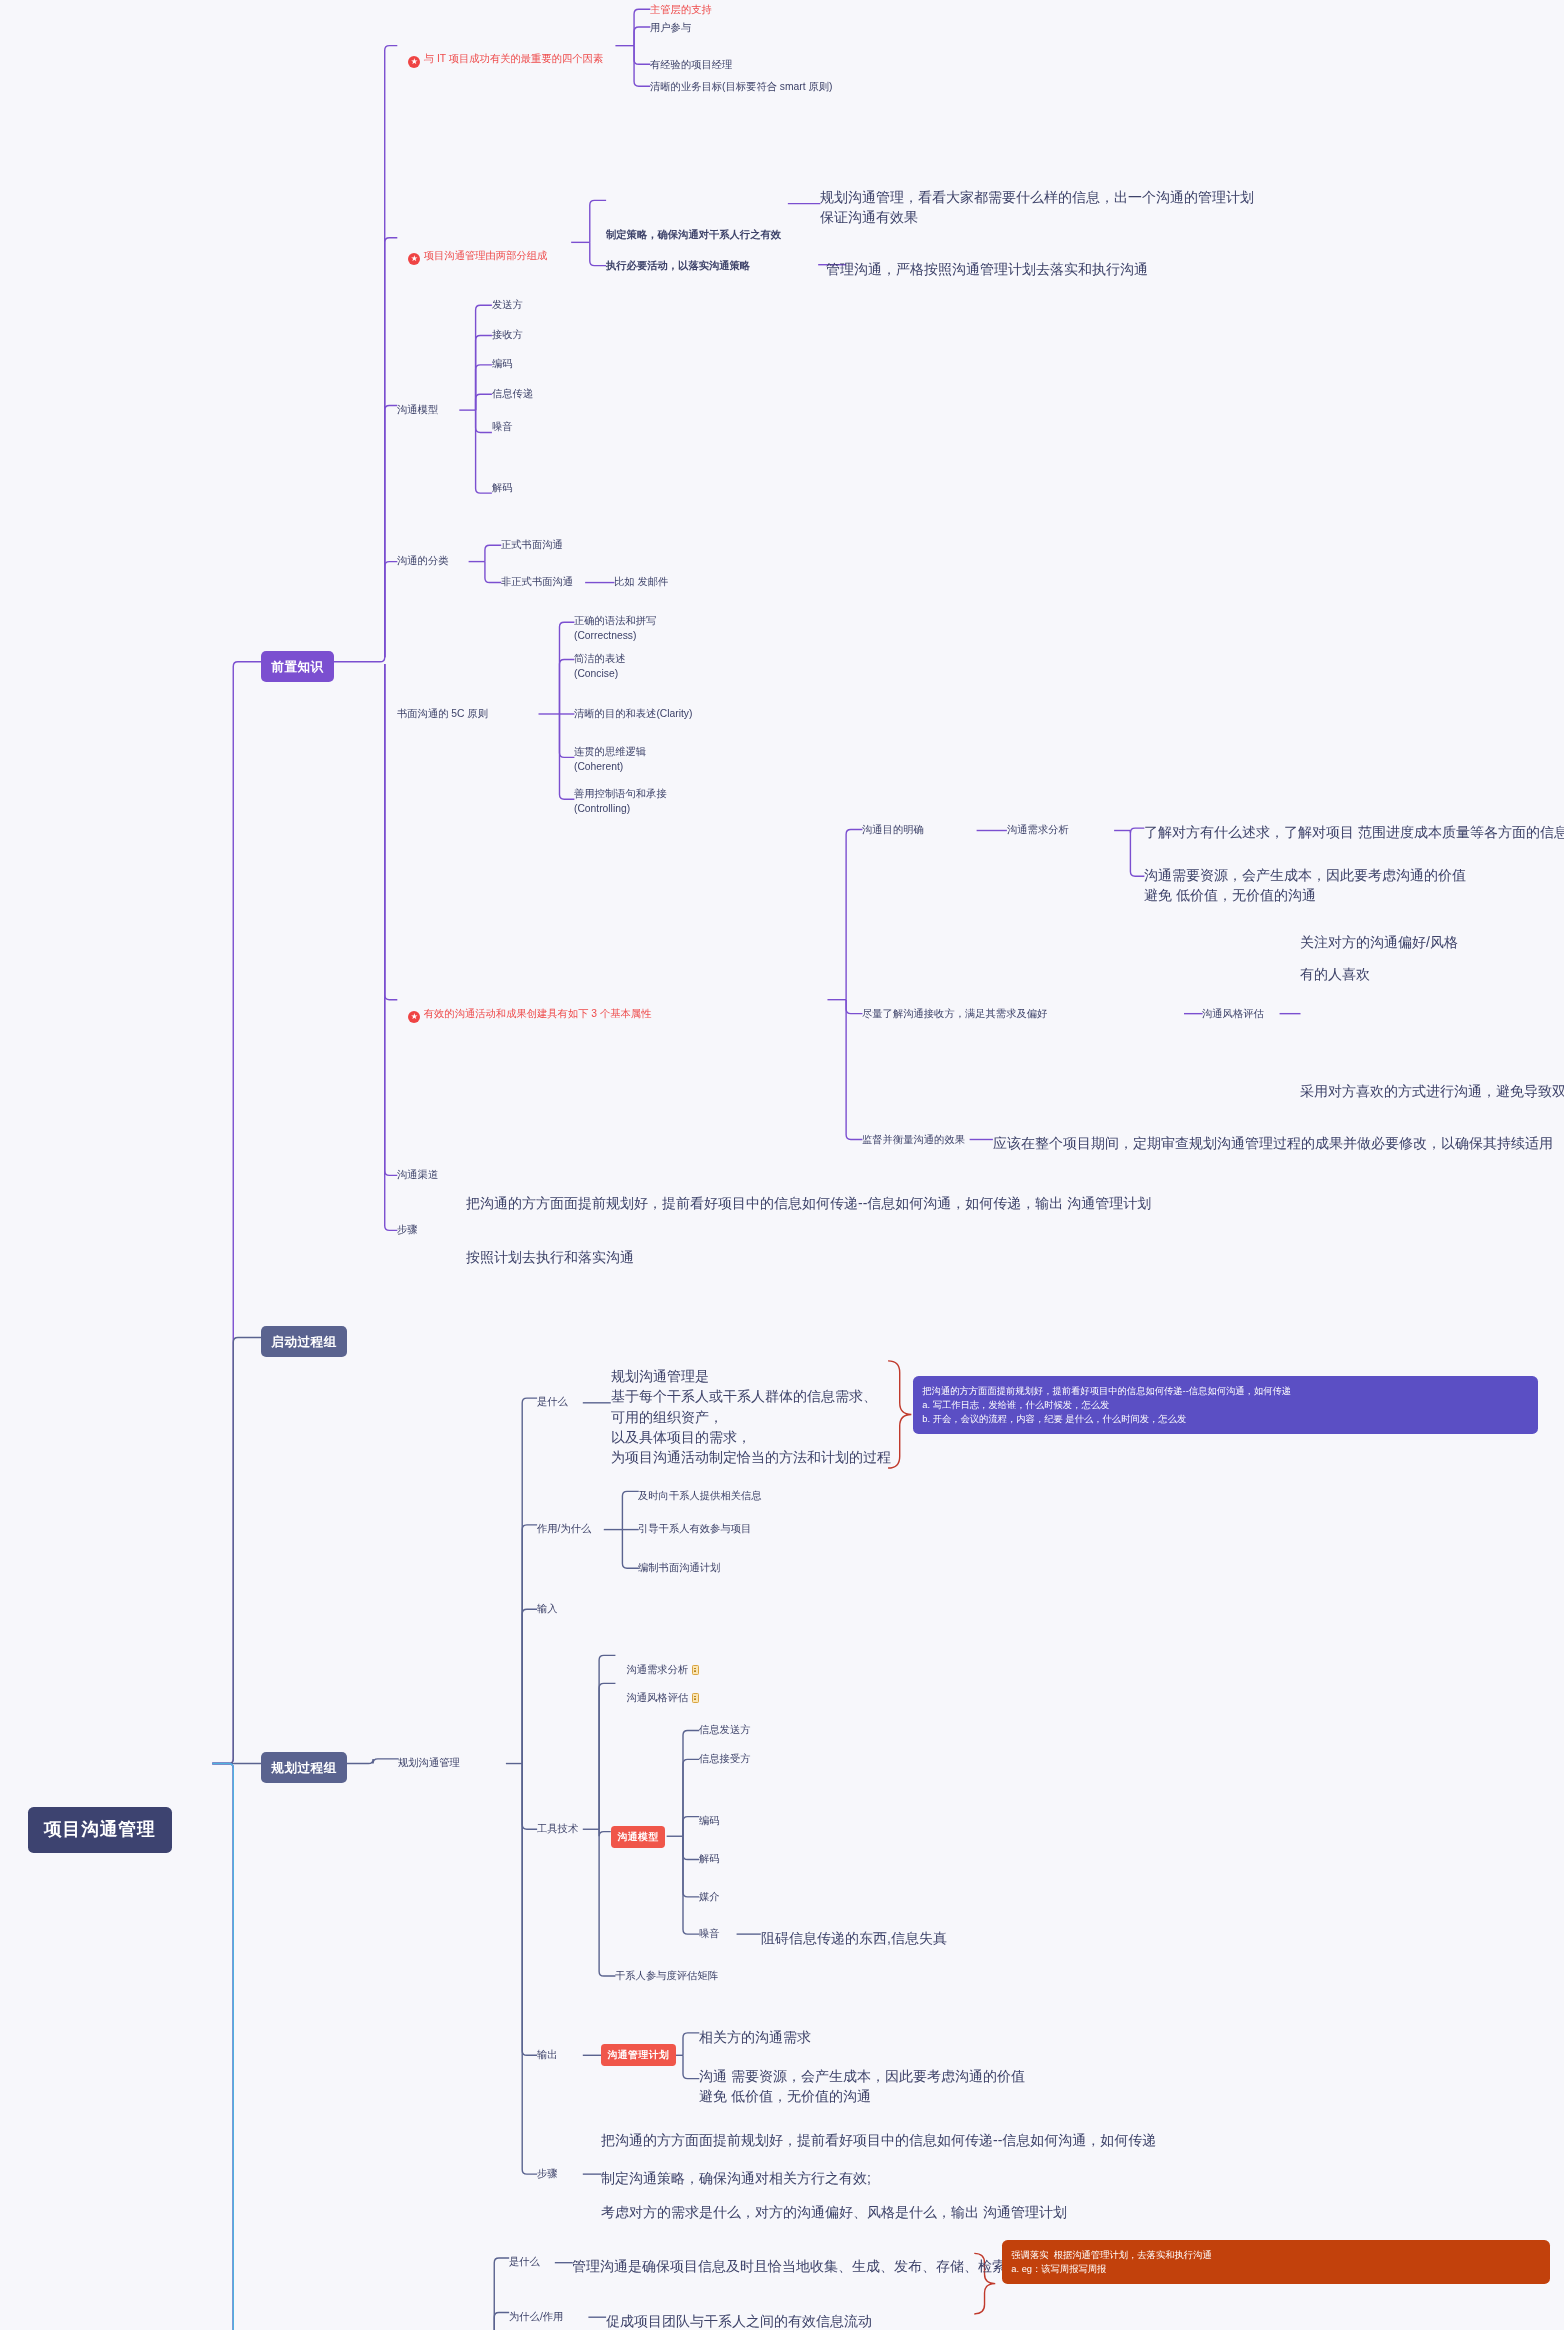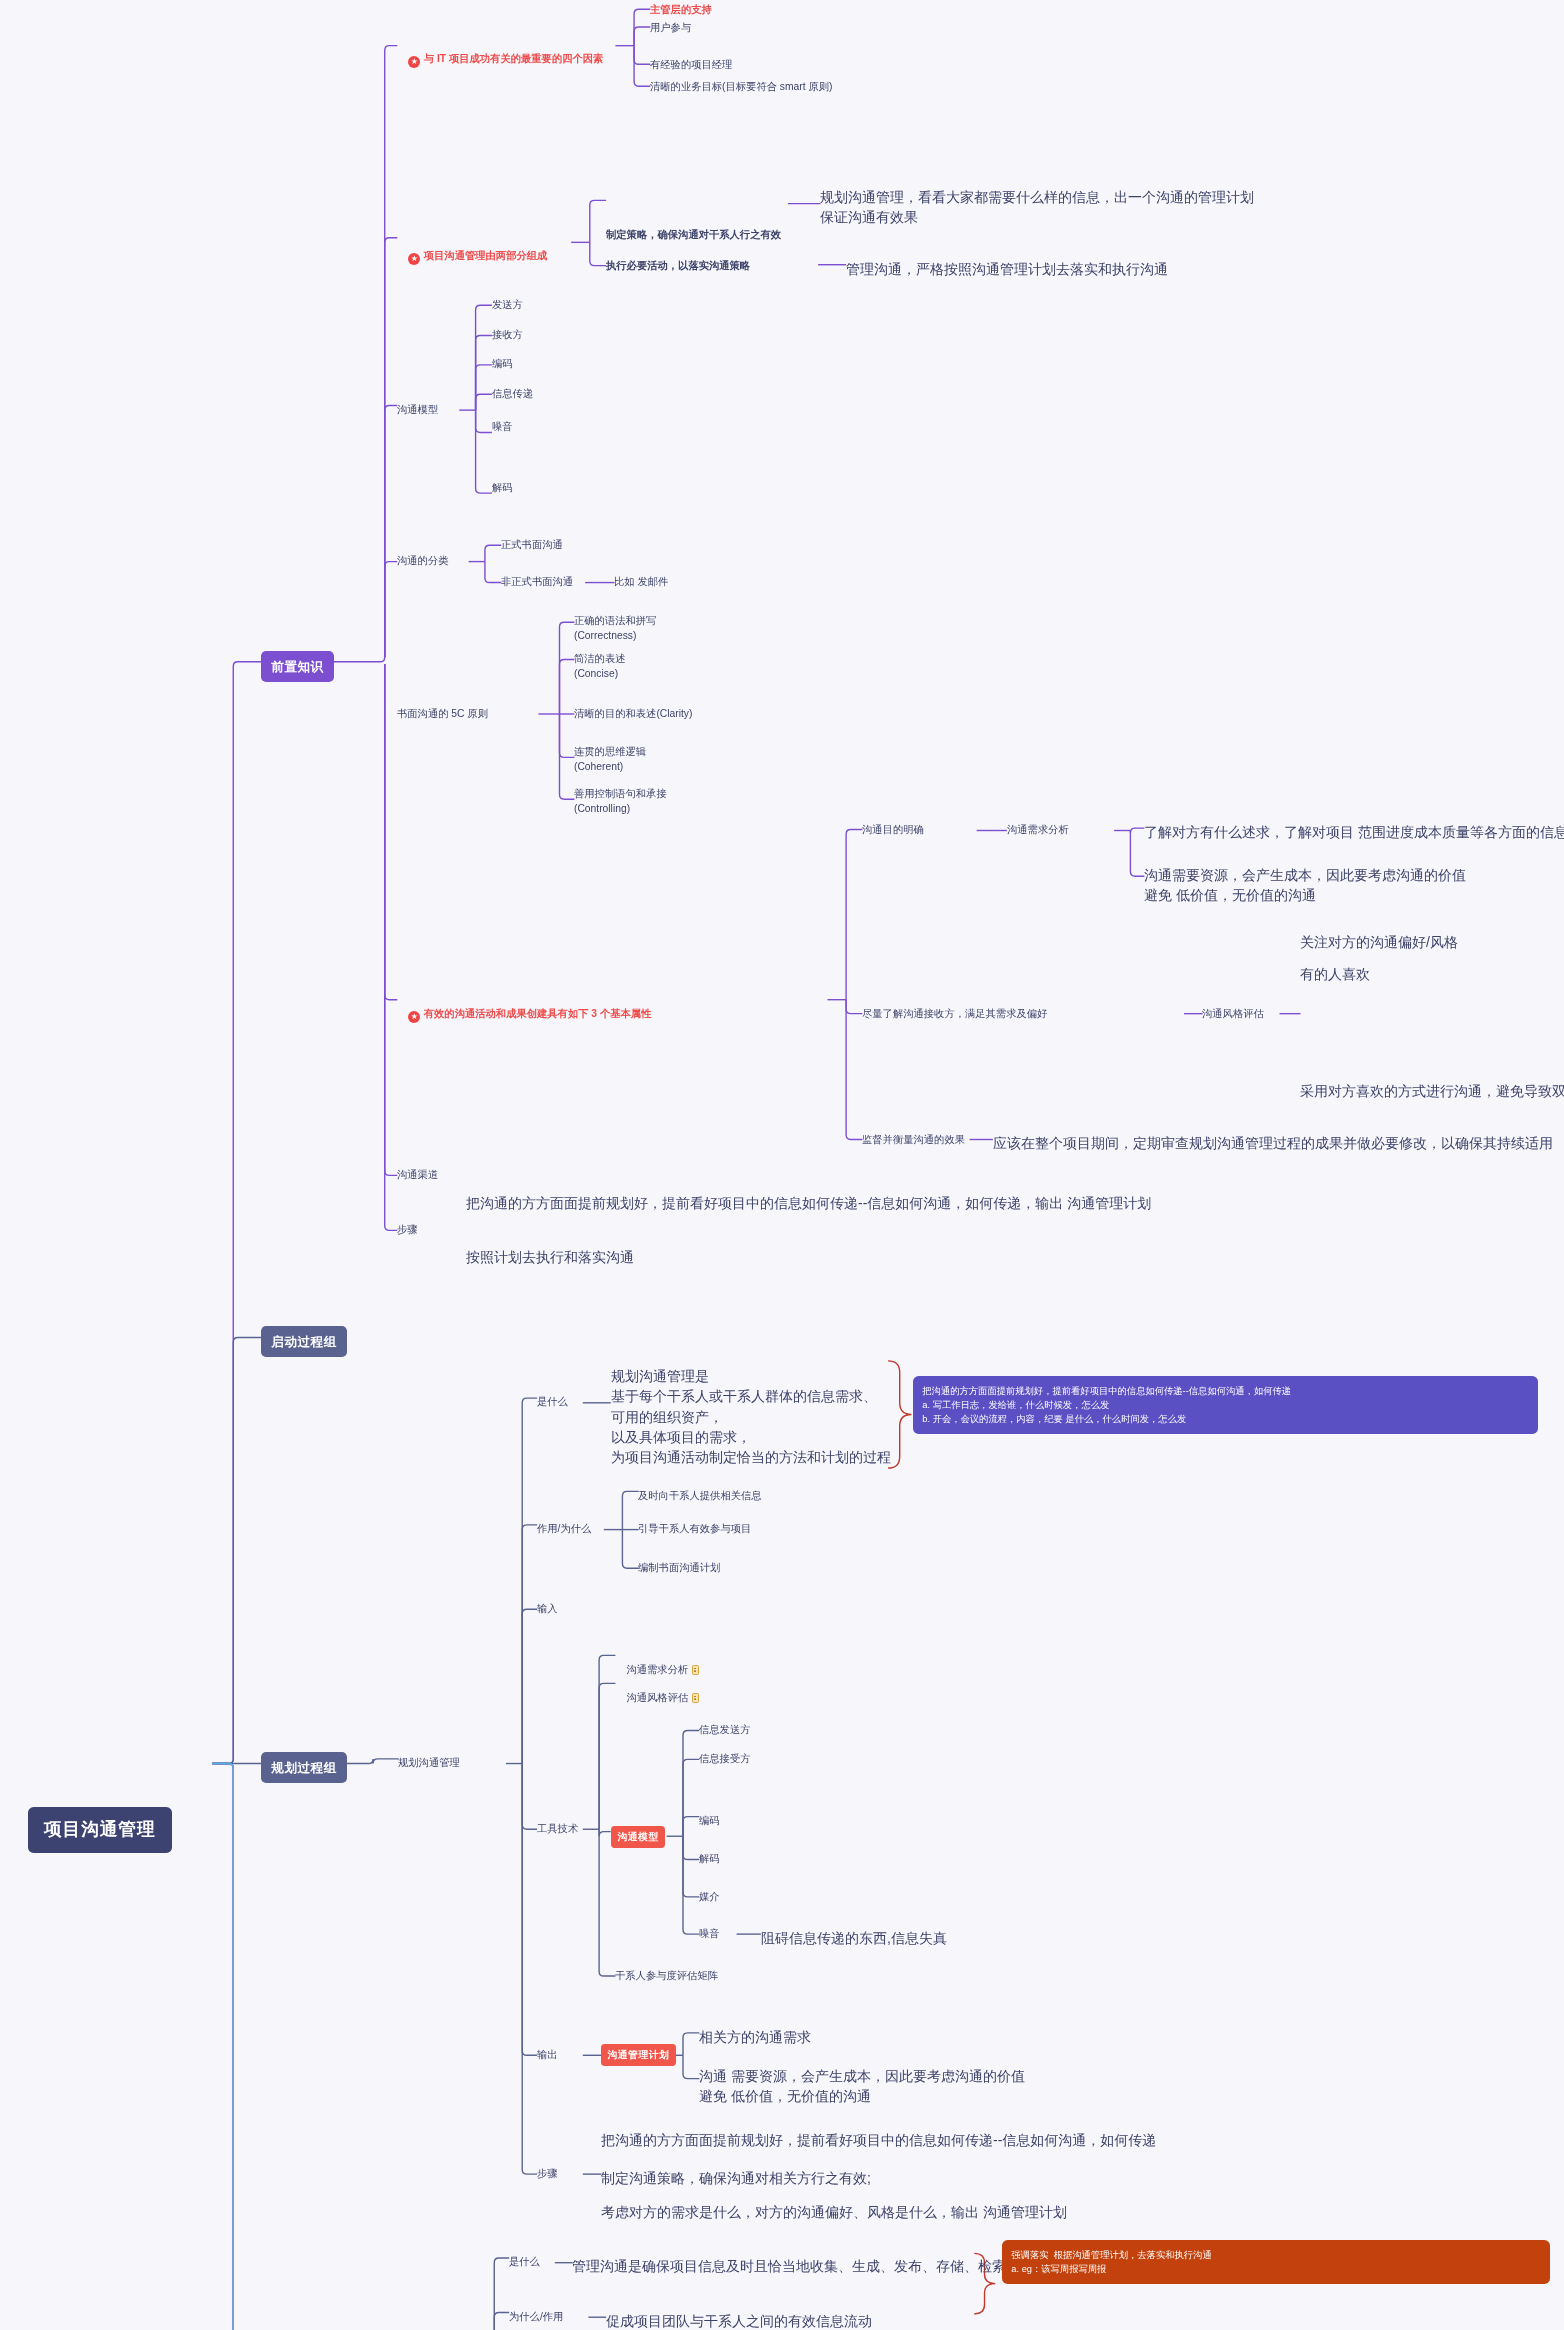--- a/index.html
+++ b/index.html
@@ -23,21 +23,21 @@
     padding:10.3px 16px; border-radius:5.6px; letter-spacing:0.9px;
   }
   
   .pill { color:#fff; font-size:12.6px; font-weight:bold; padding:6.5px 10.3px; border-radius:5.1px; letter-spacing:0.5px; }
   .pill.purple  { background:#7b4fd0; }
   .pill.navy    { background:#5a638f; }
 
   
   .t   { font-size:10.3px; color:#3d4269; }
   .t.sm{ font-size:14px; }
-  .t.red { color:#ee4b4b; font-weight:bold; }
+  .t.red { color:#ee4b4b; font-weight:normal; }
   .t.b { font-weight:bold; }
 
   
   .star {
     display:inline-block; width:12px; height:12px; border-radius:50%;
     background:#ef4444; color:#fff; text-align:center; line-height:12px;
     font-size:8px; margin-right:3.3px; vertical-align:-1.9px;
   }
   
   .note {
@@ -232,21 +232,21 @@
   <div class="node t" style="left:650px; top:58px;">有经验的项目经理</div>
   <div class="node t" style="left:650px; top:80px;">清晰的业务目标(目标要符合 smart 原则)</div>
 
   <div class="node t red" style="left:397px; top:234px;">
     <span class="star">★</span><span>项目沟通管理由两部分组成</span>
   </div>
   <div class="node t b" style="left:606px; top:194px;margin-top:34px;">制定策略，确保沟通对干系人行之有效</div>
   <div class="node t sm" style="left:820px; top:187px;">规划沟通管理，看看大家都需要什么样的信息，出一个沟通的管理计划
 保证沟通有效果</div>
   <div class="node t b" style="left:606px; top:259px;">执行必要活动，以落实沟通策略</div>
-  <div class="node t sm" style="left:846px; top:259px;">管理沟通，严格按照沟通管理计划去落实和执行沟通</div>
+  <div class="node t sm" style="left:826px; top:259px;">管理沟通，严格按照沟通管理计划去落实和执行沟通</div>
 
   <div class="node t" style="left:397px; top:403px;">沟通模型</div>
   <div class="node t" style="left:492px; top:298px;">发送方</div>
   <div class="node t" style="left:492px; top:328px;">接收方</div>
   <div class="node t" style="left:492px; top:357px;">编码</div>
   <div class="node t" style="left:492px; top:387px;">信息传递</div>
   <div class="node t" style="left:492px; top:420px;">噪音</div>
   <div class="node t" style="left:492px; top:481px;">解码</div>
 
   <div class="node t" style="left:397px; top:554px;">沟通的分类</div>

